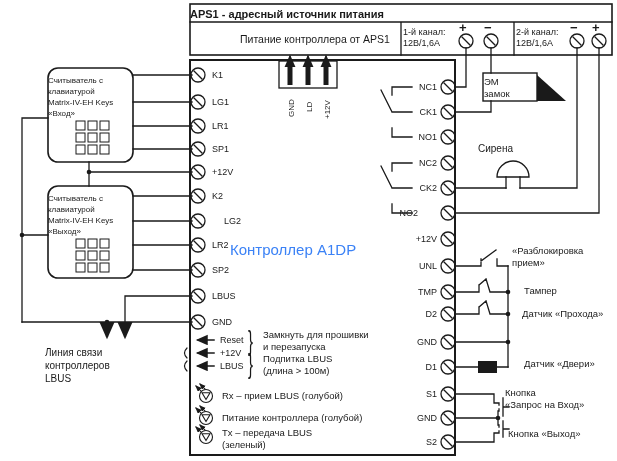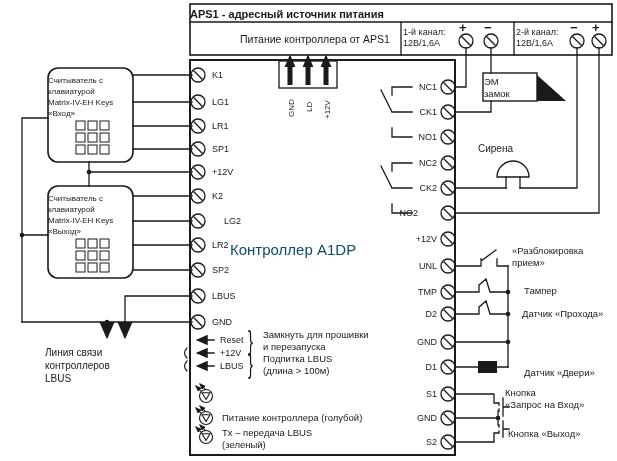--- a/index.html
+++ b/index.html
@@ -268,21 +268,21 @@
 
   <div class="lbl c" style="left:48px;top:194px;width:85px;font-size:8px;">Считыватель с</div>
   <div class="lbl c" style="left:48px;top:205px;width:85px;font-size:8px;">клавиатурой</div>
   <div class="lbl c" style="left:48px;top:216px;width:85px;font-size:8px;">Matrix-IV-EH Keys</div>
   <div class="lbl c" style="left:48px;top:227px;width:85px;font-size:8px;">«Выход»</div>
 
   <div class="vert" style="left:287px;top:117px;">GND</div>
   <div class="vert" style="left:305px;top:112px;">LD</div>
   <div class="vert" style="left:323px;top:119px;">+12V</div>
 
-  <div class="lbl c" style="left:230px;top:241px;width:180px;font-size:15px;color:#0c4a6e;">Контроллер A1DP</div>
+  <div class="lbl c" style="left:230px;top:241px;width:180px;font-size:15px;color:#3b82f6;">Контроллер A1DP</div>
 
   <div class="lbl" style="left:212px;top:70px;font-size:9px;">K1</div>
   <div class="lbl" style="left:212px;top:97px;font-size:9px;">LG1</div>
   <div class="lbl" style="left:212px;top:121px;font-size:9px;">LR1</div>
   <div class="lbl" style="left:212px;top:144px;font-size:9px;">SP1</div>
   <div class="lbl" style="left:212px;top:167px;font-size:9px;">+12V</div>
   <div class="lbl" style="left:212px;top:191px;font-size:9px;">K2</div>
   <div class="lbl" style="left:212px;top:216px;font-size:9px;padding-left:12px;">LG2</div>
   <div class="lbl" style="left:212px;top:240px;font-size:9px;">LR2</div>
   <div class="lbl" style="left:212px;top:265px;font-size:9px;">SP2</div>
@@ -292,20 +292,21 @@
   <div class="lbl" style="left:220px;top:335px;font-size:9px;">Reset</div>
   <div class="lbl" style="left:220px;top:348px;font-size:9px;">+12V</div>
   <div class="lbl" style="left:220px;top:361px;font-size:9px;">LBUS</div>
   <div class="brace" style="left:248px;top:331px;">}</div>
   <div class="brace" style="left:248px;top:354px;">}</div>
   <div class="lbl" style="left:263px;top:330px;font-size:9.5px;">Замкнуть для прошивки</div>
   <div class="lbl" style="left:263px;top:342px;font-size:9.5px;">и перезапуска</div>
   <div class="lbl" style="left:263px;top:354px;font-size:9.5px;">Подпитка LBUS</div>
   <div class="lbl" style="left:263px;top:366px;font-size:9.5px;">(длина &gt; 100м)</div>
 
+  <div class="lbl" style="left:222px;top:391px;font-size:9.5px;">Rx – прием LBUS (голубой)</div>
   <div class="lbl" style="left:222px;top:413px;font-size:9.5px;">Питание контроллера (голубой)</div>
   <div class="lbl" style="left:222px;top:428px;font-size:9.5px;">Tx – передача LBUS</div>
   <div class="lbl" style="left:222px;top:440px;font-size:9.5px;">(зеленый)</div>
 
   <div class="lbl r" style="left:391px;top:82px;width:46px;font-size:9px;">NC1</div>
   <div class="lbl r" style="left:391px;top:107px;width:46px;font-size:9px;">CK1</div>
   <div class="lbl r" style="left:391px;top:132px;width:46px;font-size:9px;">NO1</div>
   <div class="lbl r" style="left:391px;top:158px;width:46px;font-size:9px;">NC2</div>
   <div class="lbl r" style="left:391px;top:183px;width:46px;font-size:9px;">CK2</div>
   <div class="lbl r" style="left:372px;top:208px;width:46px;font-size:9px;">NO2</div>
@@ -319,21 +320,21 @@
   <div class="lbl r" style="left:391px;top:413px;width:46px;font-size:9px;">GND</div>
   <div class="lbl r" style="left:391px;top:437px;width:46px;font-size:9px;">S2</div>
 
   <div class="lbl c" style="left:484px;top:77px;width:70px;font-size:9.5px;">ЭМ</div>
   <div class="lbl c" style="left:484px;top:89px;width:52px;font-size:9.5px;">замок</div>
   <div class="lbl c" style="left:478px;top:143px;width:70px;font-size:10px;">Сирена</div>
   <div class="lbl c" style="left:512px;top:246px;width:103px;font-size:9.5px;">«Разблокировка</div>
   <div class="lbl c" style="left:512px;top:258px;width:103px;font-size:9.5px;">прием»</div>
   <div class="lbl" style="left:524px;top:286px;font-size:9.5px;">Тампер</div>
   <div class="lbl" style="left:522px;top:309px;font-size:9.5px;">Датчик «Прохода»</div>
-  <div class="lbl" style="left:524px;top:368px;font-size:9.5px;">Датчик «Двери»</div>
+  <div class="lbl" style="left:524px;top:359px;font-size:9.5px;">Датчик «Двери»</div>
   <div class="lbl c" style="left:505px;top:388px;width:110px;font-size:9.5px;">Кнопка</div>
   <div class="lbl c" style="left:508px;top:429px;width:107px;font-size:9.5px;">Кнопка «Выход»</div>
   <div class="lbl c" style="left:505px;top:400px;width:110px;font-size:9.5px;">«Запрос на Вход»</div>
 
   <div class="lbl c" style="left:45px;top:347px;width:120px;font-size:10px;">Линия связи</div>
   <div class="lbl c" style="left:45px;top:360px;width:120px;font-size:10px;">контроллеров</div>
   <div class="lbl c" style="left:45px;top:373px;width:120px;font-size:10px;">LBUS</div>
 
 </div>
 

